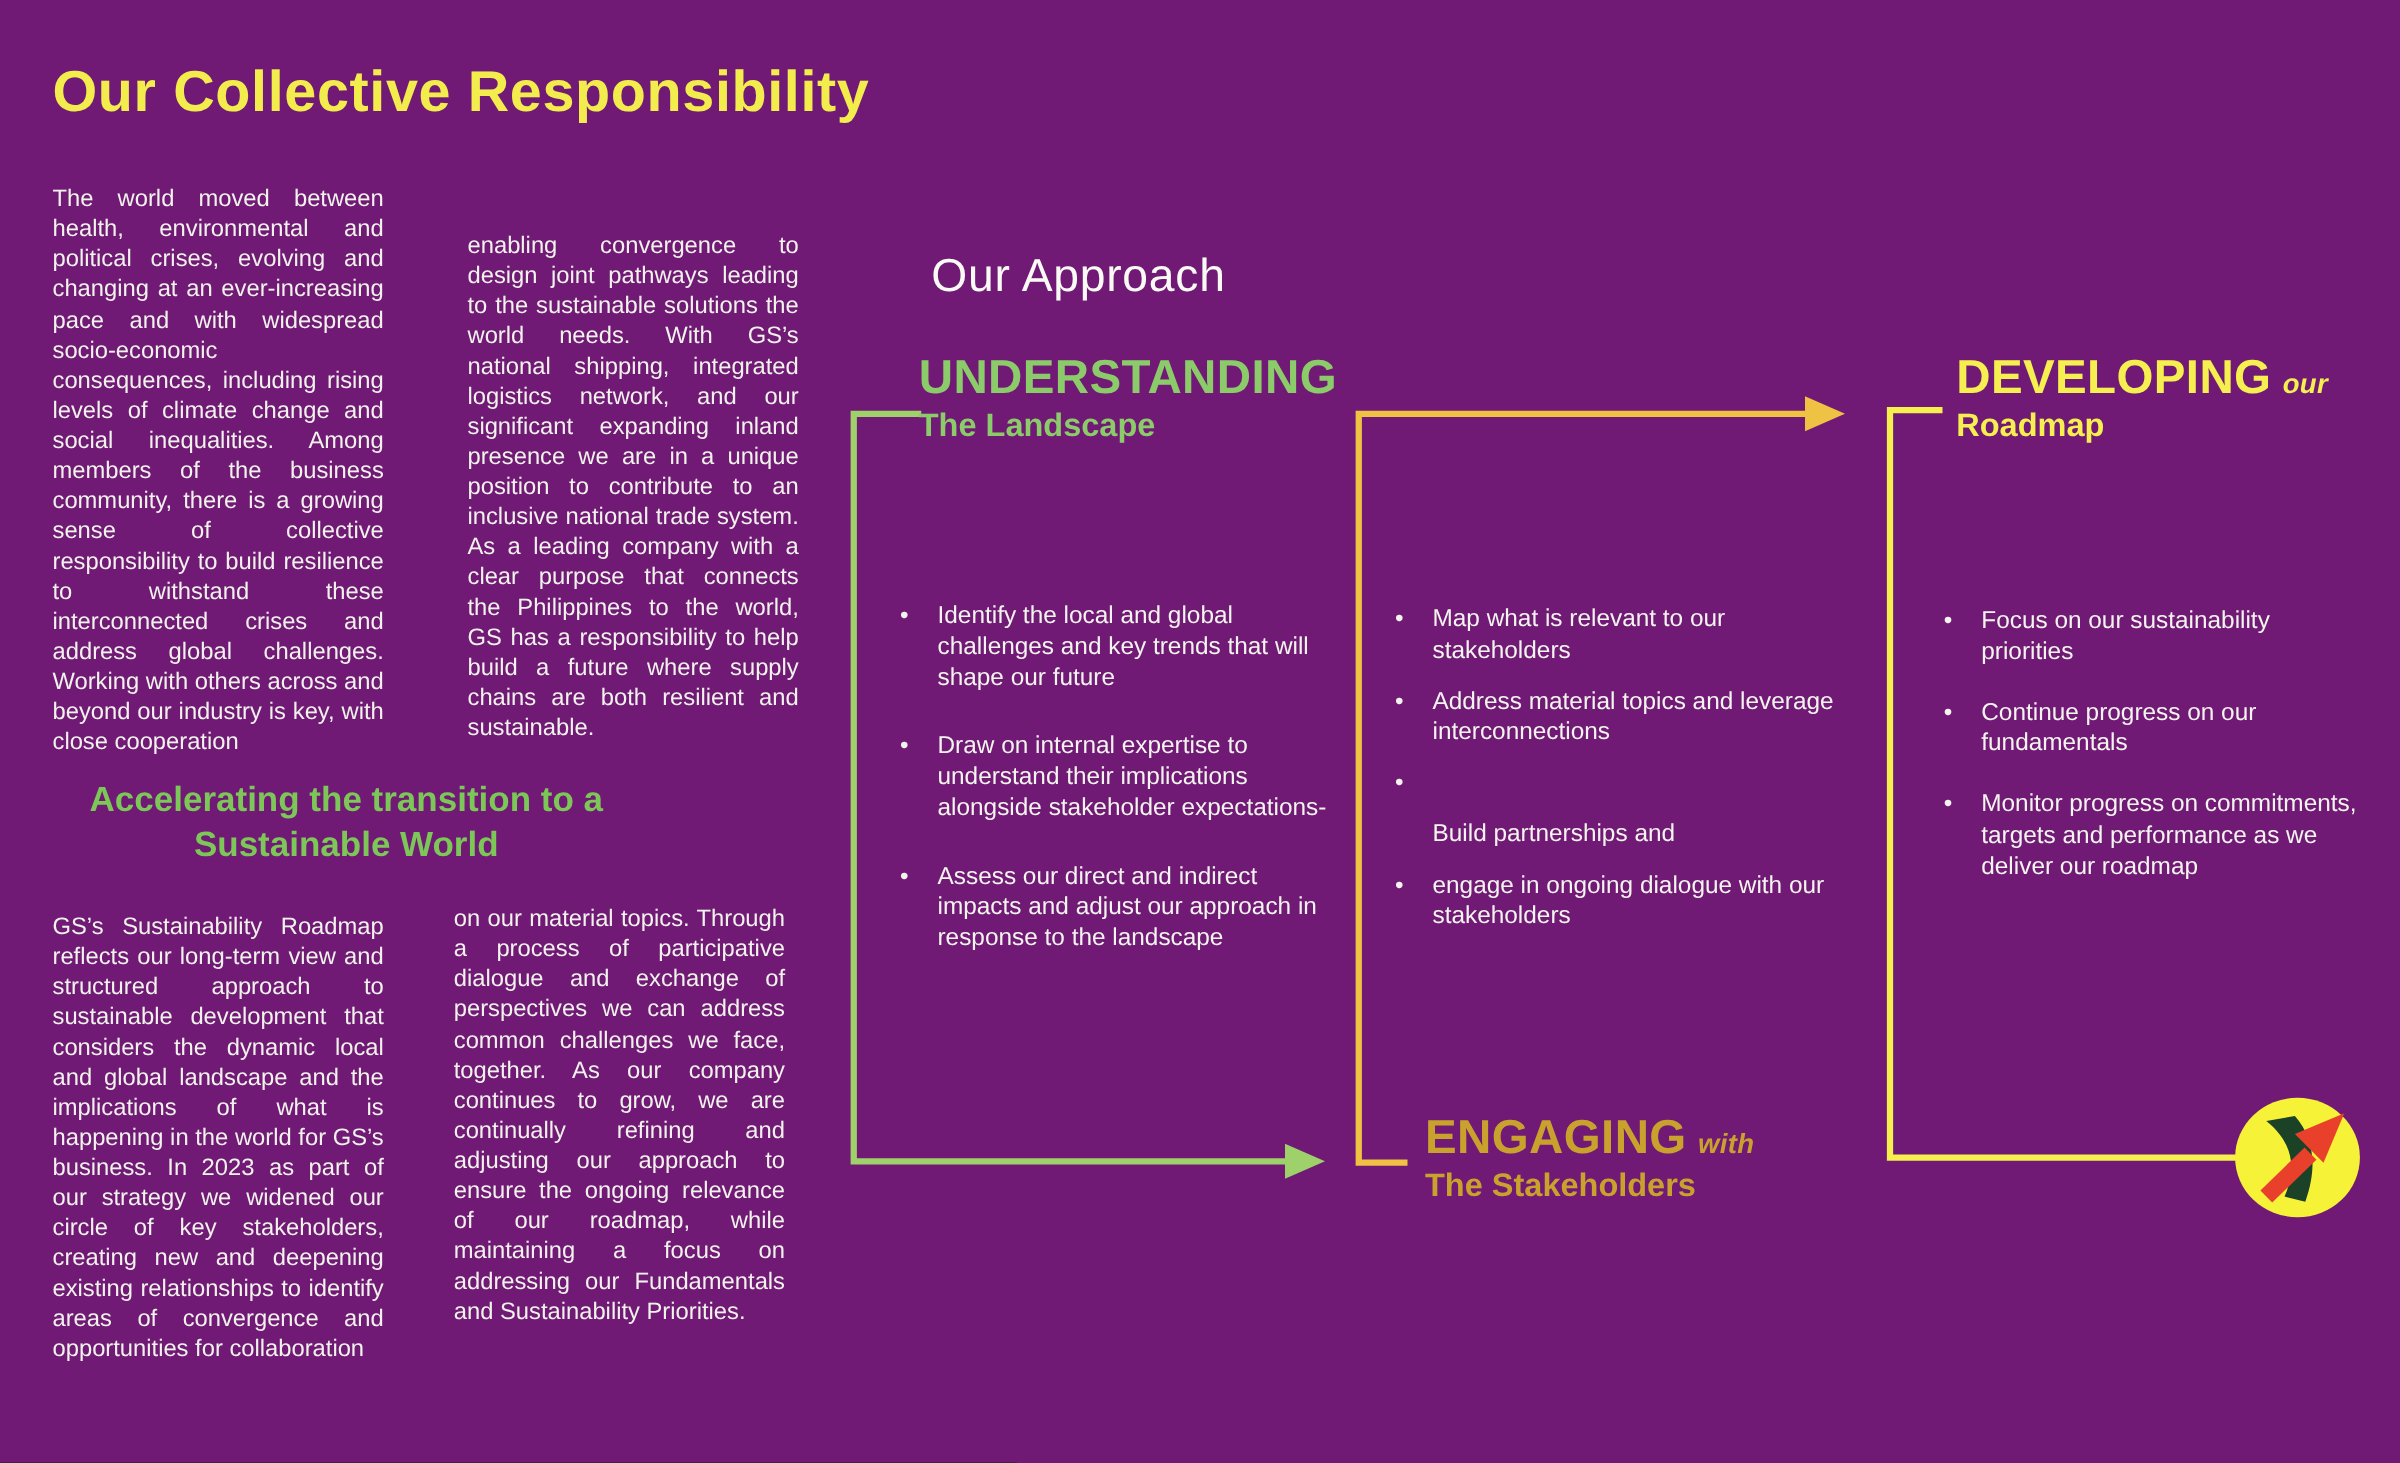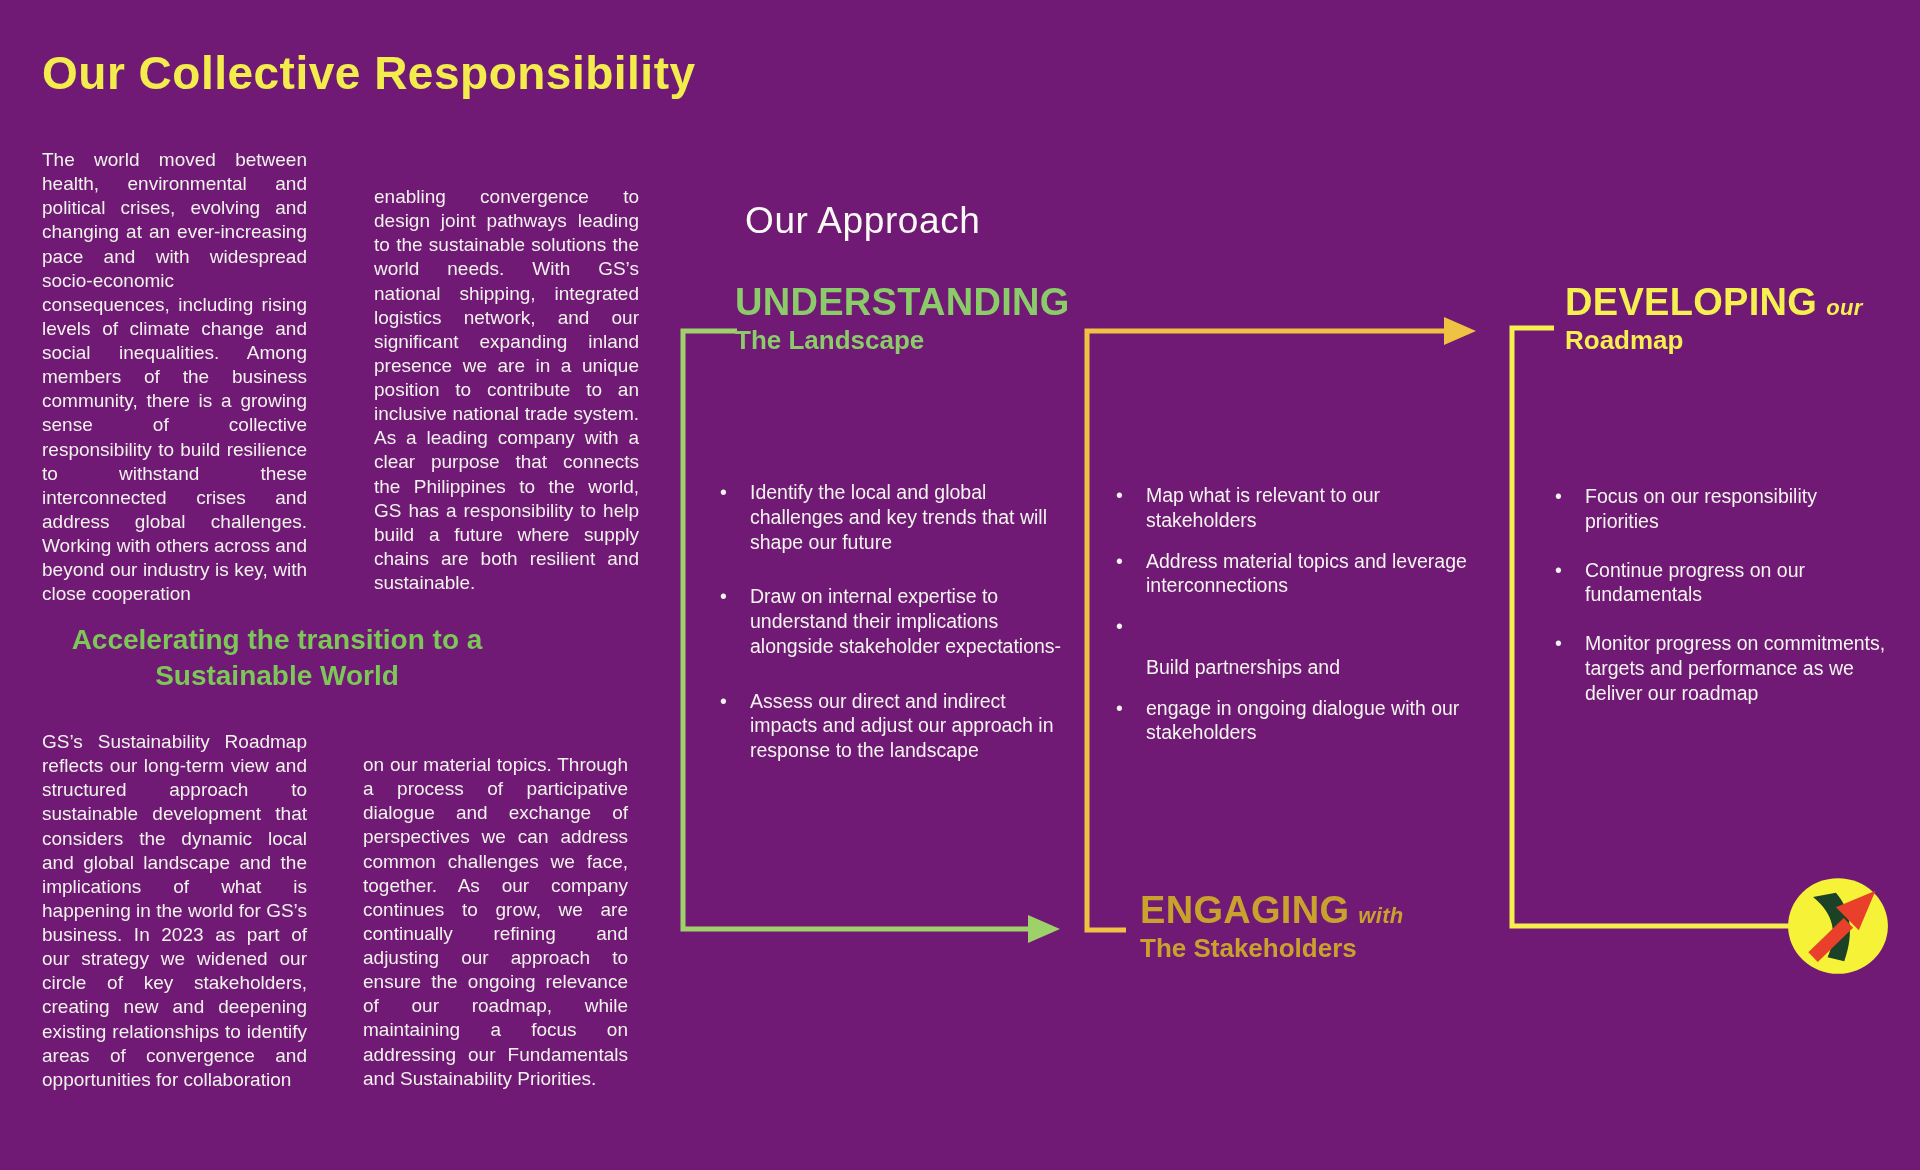--- a/index.html
+++ b/index.html
@@ -21,21 +21,21 @@
   }
   #intro-col1{left:42px;top:148px;}
   #intro-col2{left:374px;top:148px;margin-top:37px;}
   .subheading{
     position:absolute;left:42px;top:622px;width:470px;
     font-size:28px;font-weight:700;line-height:1.3;
     color:#7CC758;
     text-align:center;
   }
   #roadmap-col1{left:42px;top:730px;}
-  #roadmap-col2{left:363px;top:753px;}
+  #roadmap-col2{left:363px;top:724px;}
 
   .approach-heading{
     position:absolute;left:745px;top:200px;
     font-size:37px;font-weight:400;letter-spacing:.6px;
     color:#FAFAF5;
   }
 
   .stage{position:absolute;}
   .stage-title{font-size:38px;font-weight:700;letter-spacing:.3px;line-height:1.05;}
   .stage-suffix{font-size:22px;font-weight:700;margin-left:9px;font-style:italic;}
@@ -140,21 +140,21 @@
       </div>
     <div class="item">
         <span class="marker">•</span>
         <span>engage in ongoing dialogue with our stakeholders</span>
       </div>
   </div>
 
   <div class="bullets" id="bullets-developing">
     <div class="item">
         <span class="marker">•</span>
-        <span>Focus on our responsibility priorities</span>
+        <span>Focus on our sustainability priorities</span>
       </div>
     <div class="item">
         <span class="marker">•</span>
         <span>Continue progress on our fundamentals</span>
       </div>
     <div class="item">
         <span class="marker">•</span>
         <span>Monitor progress on commitments, targets and performance as we deliver our roadmap</span>
       </div>
   </div>

